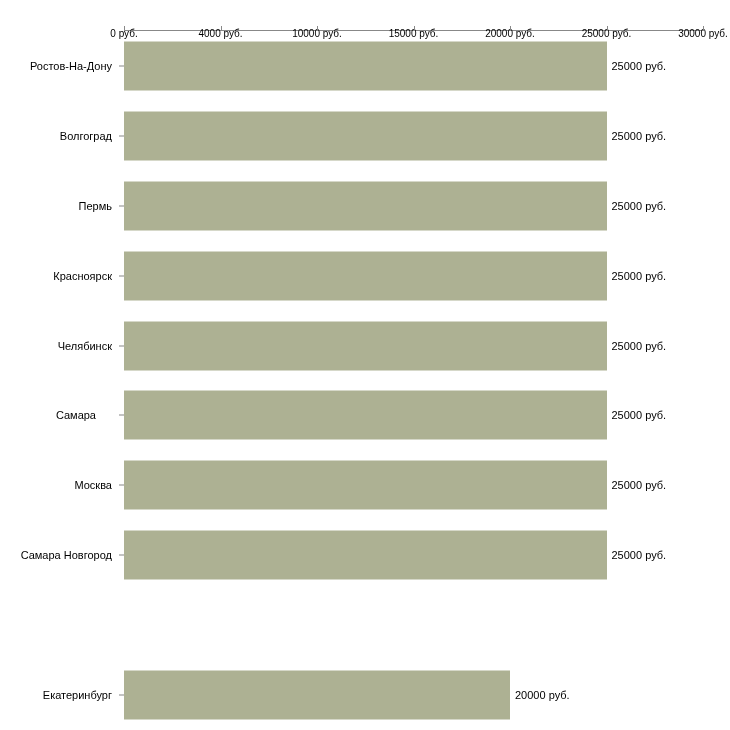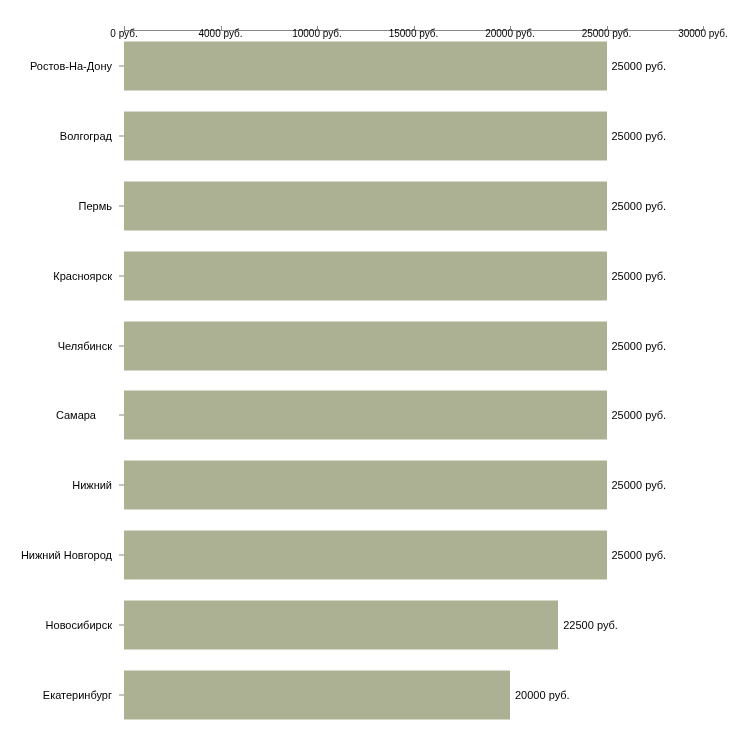--- a/index.html
+++ b/index.html
@@ -149,36 +149,30 @@
         <div class="bar" style="left: 124px; width: 482.5px; background: rgb(173, 177, 147);"></div>
         <div class="bar-value" style="left: 606.5px;">25000 руб.</div>
       </div>
       <div class="row" style="top: 349.5px; height: 69.9px;">
         <div class="cat-label" style="right: 628px;">Самара</div>
         <div class="cat-tick" style="left: 119px;"></div>
         <div class="bar" style="left: 124px; width: 482.5px; background: rgb(173, 177, 147);"></div>
         <div class="bar-value" style="left: 606.5px;">25000 руб.</div>
       </div>
       <div class="row" style="top: 419.4px; height: 69.9px;">
-        <div class="cat-label" style="right: 612px;">Нижний</div>
+        <div class="cat-label" style="right: 612px;">Москва</div>
         <div class="cat-tick" style="left: 119px;"></div>
         <div class="bar" style="left: 124px; width: 482.5px; background: rgb(173, 177, 147);"></div>
         <div class="bar-value" style="left: 606.5px;">25000 руб.</div>
       </div>
       <div class="row" style="top: 489.3px; height: 69.9px;">
-        <div class="cat-label" style="right: 612px;">Нижний Новгород</div>
+        <div class="cat-label" style="right: 612px;">Самара Новгород</div>
         <div class="cat-tick" style="left: 119px;"></div>
         <div class="bar" style="left: 124px; width: 482.5px; background: rgb(173, 177, 147);"></div>
         <div class="bar-value" style="left: 606.5px;">25000 руб.</div>
-      </div>
-      <div class="row" style="top: 559.2px; height: 69.9px;">
-        <div class="cat-label" style="right: 612px;">Новосибирск</div>
-        <div class="cat-tick" style="left: 119px;"></div>
-        <div class="bar" style="left: 124px; width: 434.25px; background: rgb(173, 177, 147);"></div>
-        <div class="bar-value" style="left: 558.25px;">22500 руб.</div>
       </div>
       <div class="row" style="top: 629.1px; height: 69.9px;">
         <div class="cat-label" style="right: 612px;">Екатеринбург</div>
         <div class="cat-tick" style="left: 119px;"></div>
         <div class="bar" style="left: 124px; width: 386px; background: rgb(173, 177, 147);"></div>
         <div class="bar-value" style="left: 510px;">20000 руб.</div>
       </div>
     </div>
 </div>
 

